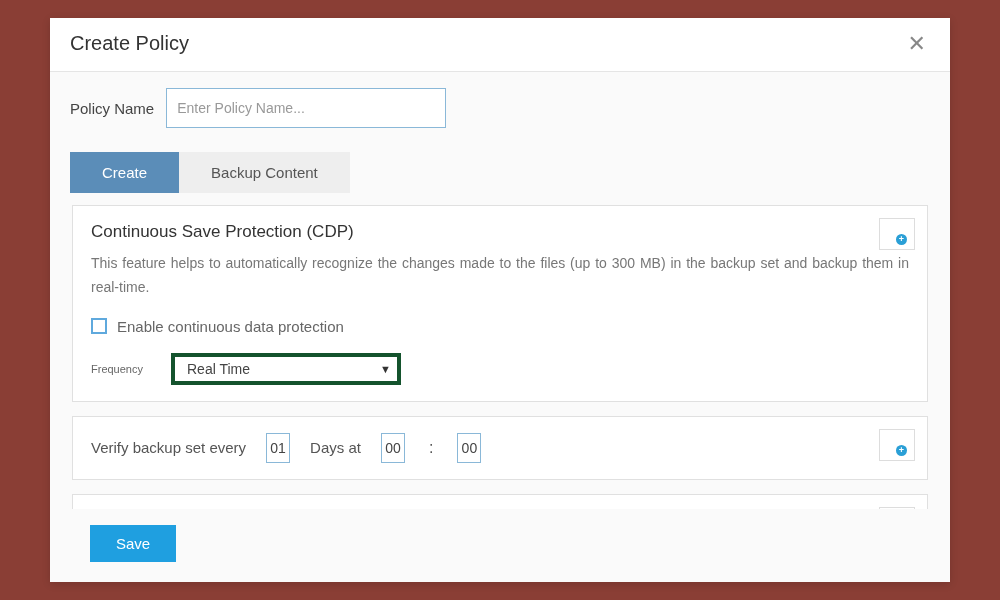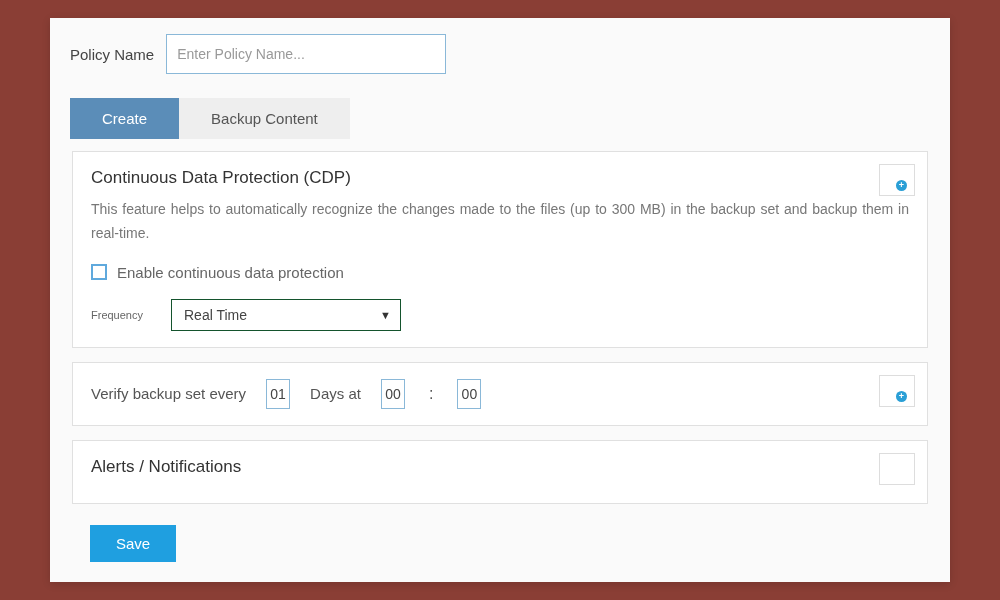--- a/index.html
+++ b/index.html
@@ -137,21 +137,21 @@
     font-size: 11px;
     color: #666;
   }
   .select-wrap {
     position: relative;
     width: 230px;
   }
   .select {
     width: 100%;
     height: 32px;
-    border: 1px solid #14532d;
+    border: 4px solid #14532d;
     background: #fff;
     padding: 0 32px 0 12px;
     font-size: 14px;
     color: #444;
     appearance: none;
     cursor: pointer;
   }
   .select-arrow {
     position: absolute;
     right: 10px;
@@ -236,20 +236,26 @@
   
   .content-scroll::-webkit-scrollbar { width: 14px; }
   .content-scroll::-webkit-scrollbar-track { background: #f0f0f0; }
   .content-scroll::-webkit-scrollbar-thumb { background: #c4c4c4; }
 </style>
 </head>
 <body>
 
 <div class="modal">
 
+  <div class="modal-header">
+    <h1 class="modal-title">Create Policy</h1>
+    <button class="close-btn">
+      <span>✕</span>
+    </button>
+  </div>
 
   <div class="modal-body">
 
     <div class="name-row">
       <span class="name-label">Policy Name</span>
       <input class="name-input" type="text" placeholder="Enter Policy Name..." style="">
     </div>
 
     <div class="tabs">
       <button class="tab active">Create</button>
@@ -257,21 +263,21 @@
     </div>
 
     <div class="content-scroll">
 
       <div class="card">
         <button class="icon-btn">
           <span class="file-plus-icon">
             <span class="doc"></span><span class="plus">+</span>
           </span>
         </button>
-        <h2 class="card-title">Continuous Data Protection (CDP)</h2>
+        <h2 class="card-title">Continuous Save Protection (CDP)</h2>
         <p class="card-desc">This feature helps to automatically recognize the changes made to the files (up to 300 MB) in the backup set and backup them in real-time.</p>
         <div class="checkbox-row">
           <div class="checkbox"></div>
           <span class="checkbox-label">Enable continuous data protection</span>
         </div>
         <div class="freq-row">
           <span class="freq-label">Frequency</span>
           <div class="select-wrap">
             <select class="select">
               <option>Real Time</option>

